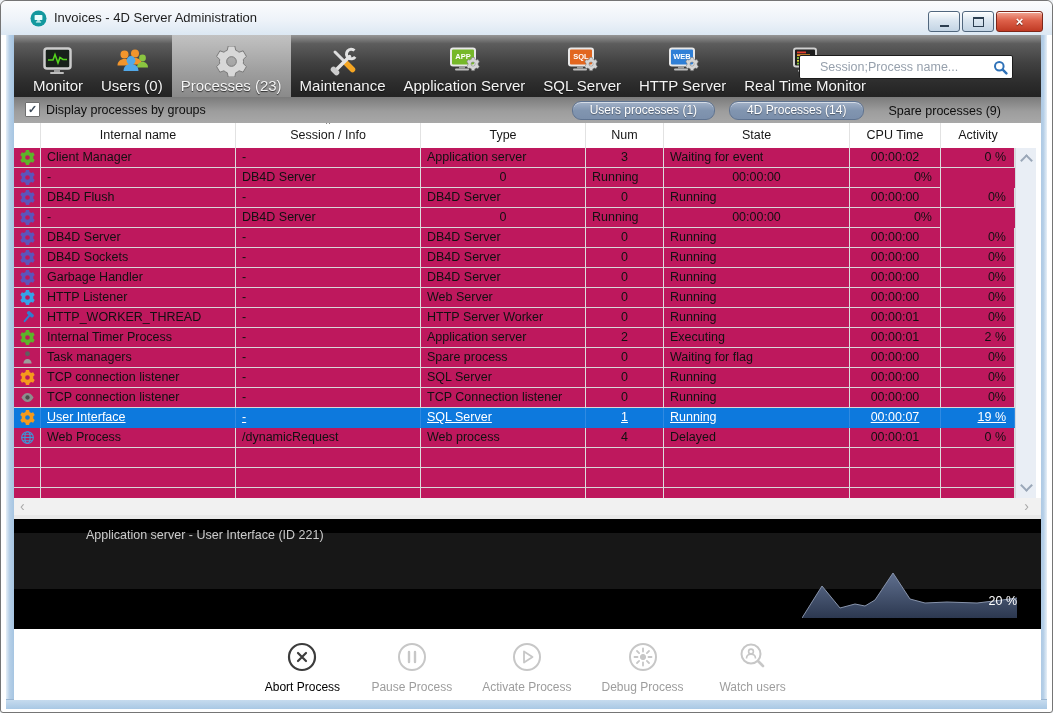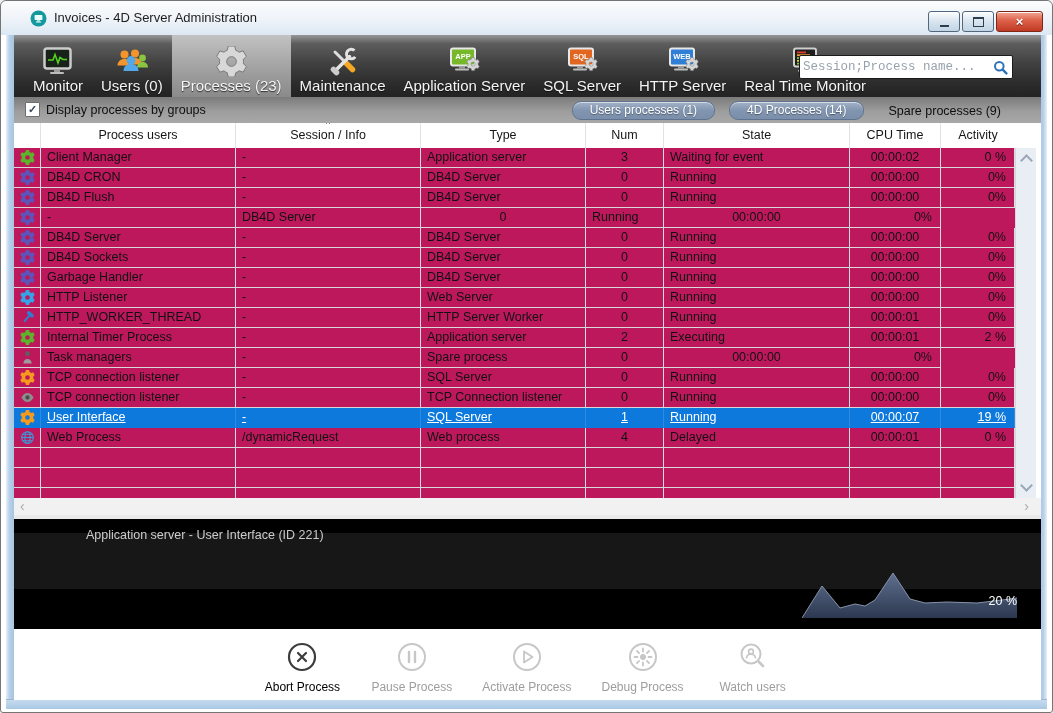--- a/index.html
+++ b/index.html
@@ -23,21 +23,21 @@
   
   .content{position:absolute;left:13px;top:34px;width:1027px;bottom:12px;background:#fff;}
   
   .toolbar{position:absolute;left:0;top:0;width:100%;height:62px;background:linear-gradient(180deg,#979797 0%,#5d5d5d 14%,#414141 45%,#2c2c2c 78%,#232323 100%);}
   .tabs{position:absolute;left:10px;top:0;height:62px;display:flex;}
   .tab{height:62px;padding:0 9px;display:flex;flex-direction:column;align-items:center;cursor:default;}
   .tab.sel{background:linear-gradient(180deg,#c2c2c2,#9e9e9e 60%,#8a8a8a);}
   .tab-ic{height:38px;display:flex;align-items:flex-end;justify-content:center;padding-top:4px;}
   .tab-lb{height:20px;line-height:18px;font-size:15px;color:#f4f4f4;text-shadow:0 1px 1px rgba(0,0,0,.7);white-space:nowrap;}
   .search{position:absolute;right:28px;top:20px;width:212px;height:22px;background:#fff;border:1px solid #1c1c1c;border-radius:2px;display:flex;align-items:center;}
-  .search input{flex:1;border:0;outline:0;font-size:12.5px;padding:0 4px 0 3px;color:#333;font-family:Liberation Mono, monospace;background:transparent;}
+  .search input{flex:1;border:0;outline:0;font-size:12.5px;padding:0 4px 0 20px;color:#333;font-family:Liberation Sans, sans-serif;background:transparent;}
   .search input::placeholder{color:#97a1ad;}
   .search .mag{width:18px;display:flex;justify-content:center;margin-right:3px;}
   
   .filterbar{position:absolute;left:0;top:62px;width:100%;height:26px;background:linear-gradient(180deg,#7b7b7b,#9d9d9d 55%,#a8a8a8);}
   .chk-wrap{position:absolute;left:11px;top:5px;display:flex;align-items:center;gap:6px;}
   .chk{width:13px;height:13px;background:#fff;border:1px solid #6f6f6f;border-radius:1px;font-size:11px;line-height:12px;text-align:center;color:#3e4c5a;font-weight:bold;}
   .chk-lb{font-size:12.5px;color:#0e0e0e;}
   .fgroups{position:absolute;right:30px;top:4px;display:flex;align-items:center;gap:14px;}
   .pill{height:17px;line-height:16px;border-radius:9px;padding:0 17px;font-size:12px;color:#fff;text-shadow:0 1px 1px rgba(0,0,0,.4);background:linear-gradient(180deg,#a3b2c8,#8195b0 50%,#7b8fab);border:1px solid #5f7390;box-shadow:inset 0 1px 0 rgba(255,255,255,.55);white-space:nowrap;cursor:default;}
   .plainbtn{font-size:12.5px;color:#0e0e0e;padding:0 10px;white-space:nowrap;cursor:default;}
@@ -236,21 +236,21 @@
       </div>
       <div class="fgroups">
           <div class="pill">Users processes (1)</div>
           <div class="pill">4D Processes (14)</div>
           <div class="plainbtn">Spare processes (9)</div>
         </div>
     </div>
 
     <div class="thead grid">
         <div class="th"></div>
-        <div class="th"><span>Process users</span></div>
+        <div class="th"><span>Internal name</span></div>
         <div class="th"><span class="caret">^</span><span>Session / Info</span></div>
         <div class="th"><span>Type</span></div>
         <div class="th"><span>Num</span></div>
         <div class="th"><span>State</span></div>
         <div class="th"><span>CPU Time</span></div>
         <div class="th"><span>Activity</span></div>
       </div>
     <div class="tbody">
         <div class="row grid">
           <div class="td ico">
@@ -265,21 +265,20 @@
           <div class="td txt">Waiting for event</div>
           <div class="td ctr">00:00:02</div>
           <div class="td rgt">0 %</div>
         </div>
         <div class="row grid">
           <div class="td ico">
             <svg width="15" height="15" viewBox="0 0 16 16">
               <path d="M6.3 0h3.4l.5 2.2a6 6 0 0 1 1.7 1l2.1-.7 1.7 2.9-1.6 1.5a6.1 6.1 0 0 1 0 2.2l1.6 1.5-1.7 2.9-2.1-.7a6 6 0 0 1-1.7 1l-.5 2.2H6.3l-.5-2.2a6 6 0 0 1-1.7-1l-2.1.7L.3 10.6l1.6-1.5a6.1 6.1 0 0 1 0-2.2L.3 5.4 2 2.5l2.1.7a6 6 0 0 1 1.7-1zM8 5.5A2.5 2.5 0 1 0 8 10.5 2.5 2.5 0 0 0 8 5.5z" fill="#5b55bb" fill-rule="evenodd"></path>
             </svg>
           </div>
-          <div class="td txt">DB4D CRON</div>
           <div class="td txt">-</div>
           <div class="td txt">DB4D Server</div>
           <div class="td ctr">0</div>
           <div class="td txt">Running</div>
           <div class="td ctr">00:00:00</div>
           <div class="td rgt">0%</div>
         </div>
         <div class="row grid">
           <div class="td ico">
             <svg width="15" height="15" viewBox="0 0 16 16">
@@ -398,20 +397,21 @@
           <div class="td ico">
             <svg width="15" height="15" viewBox="0 0 16 16">
               <circle cx="8" cy="4" r="2.6" fill="#5f5f5f"></circle>
               <path d="M3.6 14.5c0-3.1 1.9-5 4.4-5s4.4 1.9 4.4 5z" fill="#9c9c9c"></path>
             </svg>
           </div>
           <div class="td txt">Task managers</div>
           <div class="td txt">-</div>
           <div class="td txt">Spare process</div>
           <div class="td ctr">0</div>
+          <div class="td txt">Waiting for flag</div>
           <div class="td ctr">00:00:00</div>
           <div class="td rgt">0%</div>
         </div>
         <div class="row grid">
           <div class="td ico">
             <svg width="15" height="15" viewBox="0 0 16 16">
               <path d="M6.3 0h3.4l.5 2.2a6 6 0 0 1 1.7 1l2.1-.7 1.7 2.9-1.6 1.5a6.1 6.1 0 0 1 0 2.2l1.6 1.5-1.7 2.9-2.1-.7a6 6 0 0 1-1.7 1l-.5 2.2H6.3l-.5-2.2a6 6 0 0 1-1.7-1l-2.1.7L.3 10.6l1.6-1.5a6.1 6.1 0 0 1 0-2.2L.3 5.4 2 2.5l2.1.7a6 6 0 0 1 1.7-1zM8 5.5A2.5 2.5 0 1 0 8 10.5 2.5 2.5 0 0 0 8 5.5z" fill="#f59a1c" fill-rule="evenodd"></path>
             </svg>
           </div>
           <div class="td txt">TCP connection listener</div>

